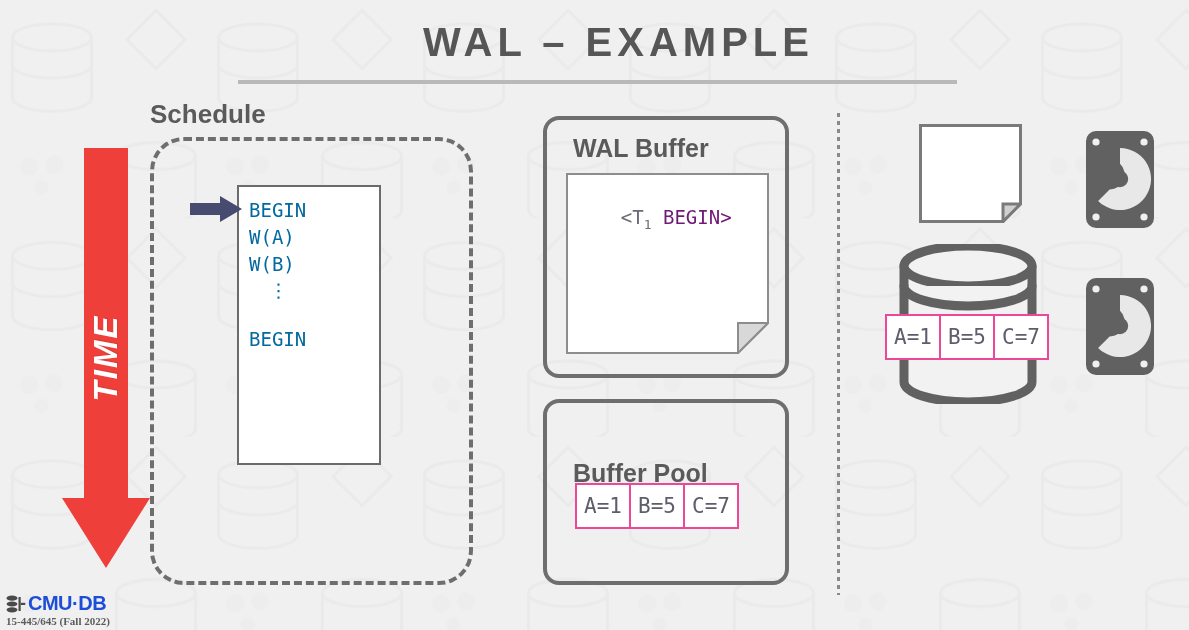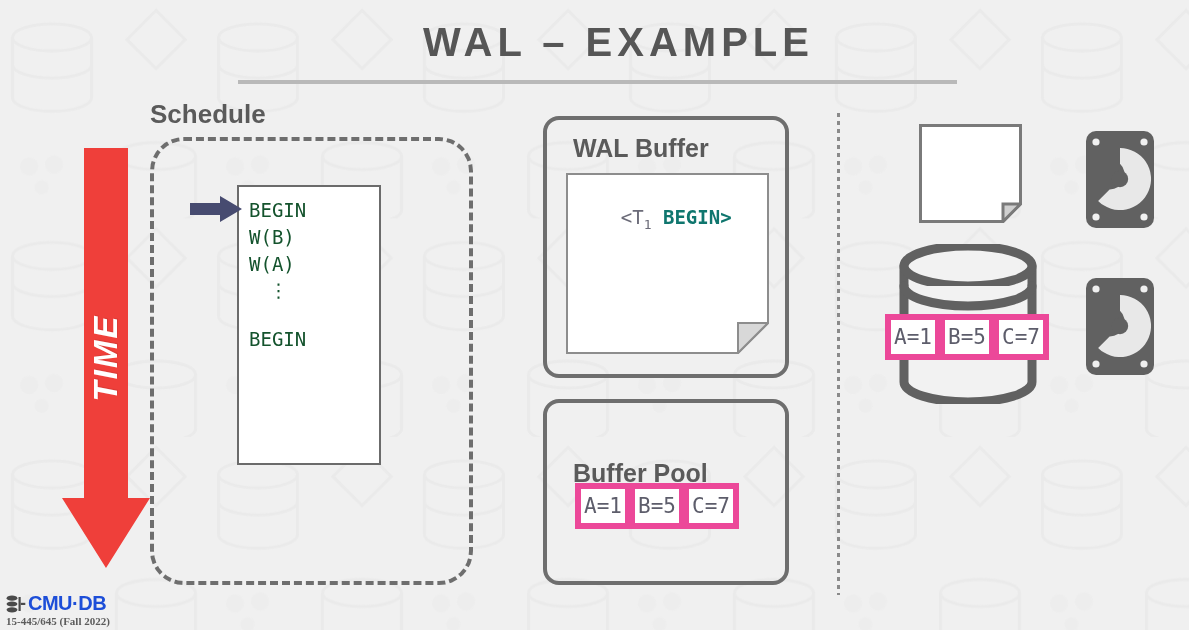--- a/index.html
+++ b/index.html
@@ -95,21 +95,21 @@
     position: absolute;
     left: 237px; top: 185px;
     width: 144px; height: 280px;
     background: #ffffff;
     border: 2px solid #6b6b6b;
     box-sizing: border-box;
     padding: 10px 0 0 10px;
     font-family: "DejaVu Sans Mono", monospace;
     font-size: 19px;
     line-height: 27px;
-    color: #14532d;
+    color: #0369a1;
   }
   #schedule-ops .op { white-space: pre; }
   #schedule-ops .dots {
     text-align: left;
     padding-left: 20px;
     letter-spacing: 0;
     font-size: 19px;
     line-height: 24px;
   }
   #schedule-ops .gap { height: 24px; }
@@ -146,29 +146,29 @@
   }
   #wal-record {
     position: absolute;
     left: 575px; top: 184px;
     font-family: "DejaVu Sans Mono", monospace;
     font-size: 19px;
     color: #6b6b78;
     white-space: pre;
   }
   #wal-record sub { font-size: 13px; }
-  #wal-record .red { color: #0f766e; font-weight: bold; }
+  #wal-record .red { color: #701a75; font-weight: normal; }
 
   
   #bp-panel { left: 543px; top: 399px; width: 246px; height: 186px; }
   #bp-title { left: 573px; top: 415px; margin-top: 44px; }
 
   .slot-row { position: absolute; display: flex; }
   .slot {
-    border: 6px solid #ec4899;
+    border: 2px solid #ec4899;
     background: #ffffff;
     box-sizing: border-box;
     display: flex; align-items: center; justify-content: center;
     font-family: "DejaVu Sans Mono", monospace;
     font-size: 21px;
     color: #5d5d6b;
   }
   #bp-slots { left: 575px; top: 483px; }
   #bp-slots .slot { width: 56px; height: 46px; margin-right: -2px; }
 
@@ -249,22 +249,22 @@
   <div id="time-label">
     <span>TIME</span>
   </div>
 
   <div id="schedule-label">Schedule</div>
   <div id="schedule-box"></div>
 
 
   <div id="schedule-ops">
     <div class="op">BEGIN</div>
+    <div class="op">W(A)</div>
     <div class="op">W(B)</div>
-    <div class="op">W(A)</div>
     <div class="op dots">⋮</div>
     <div class="gap"></div>
     <div class="op">BEGIN</div>
   </div>
 
   <svg id="begin-arrow" viewBox="0 0 52 26">
     <polygon points="0,7 30,7 30,0 52,13 30,26 30,19 0,19" fill="#474b70"></polygon>
   </svg>
 
   <div class="panel" id="wal-panel"></div>

